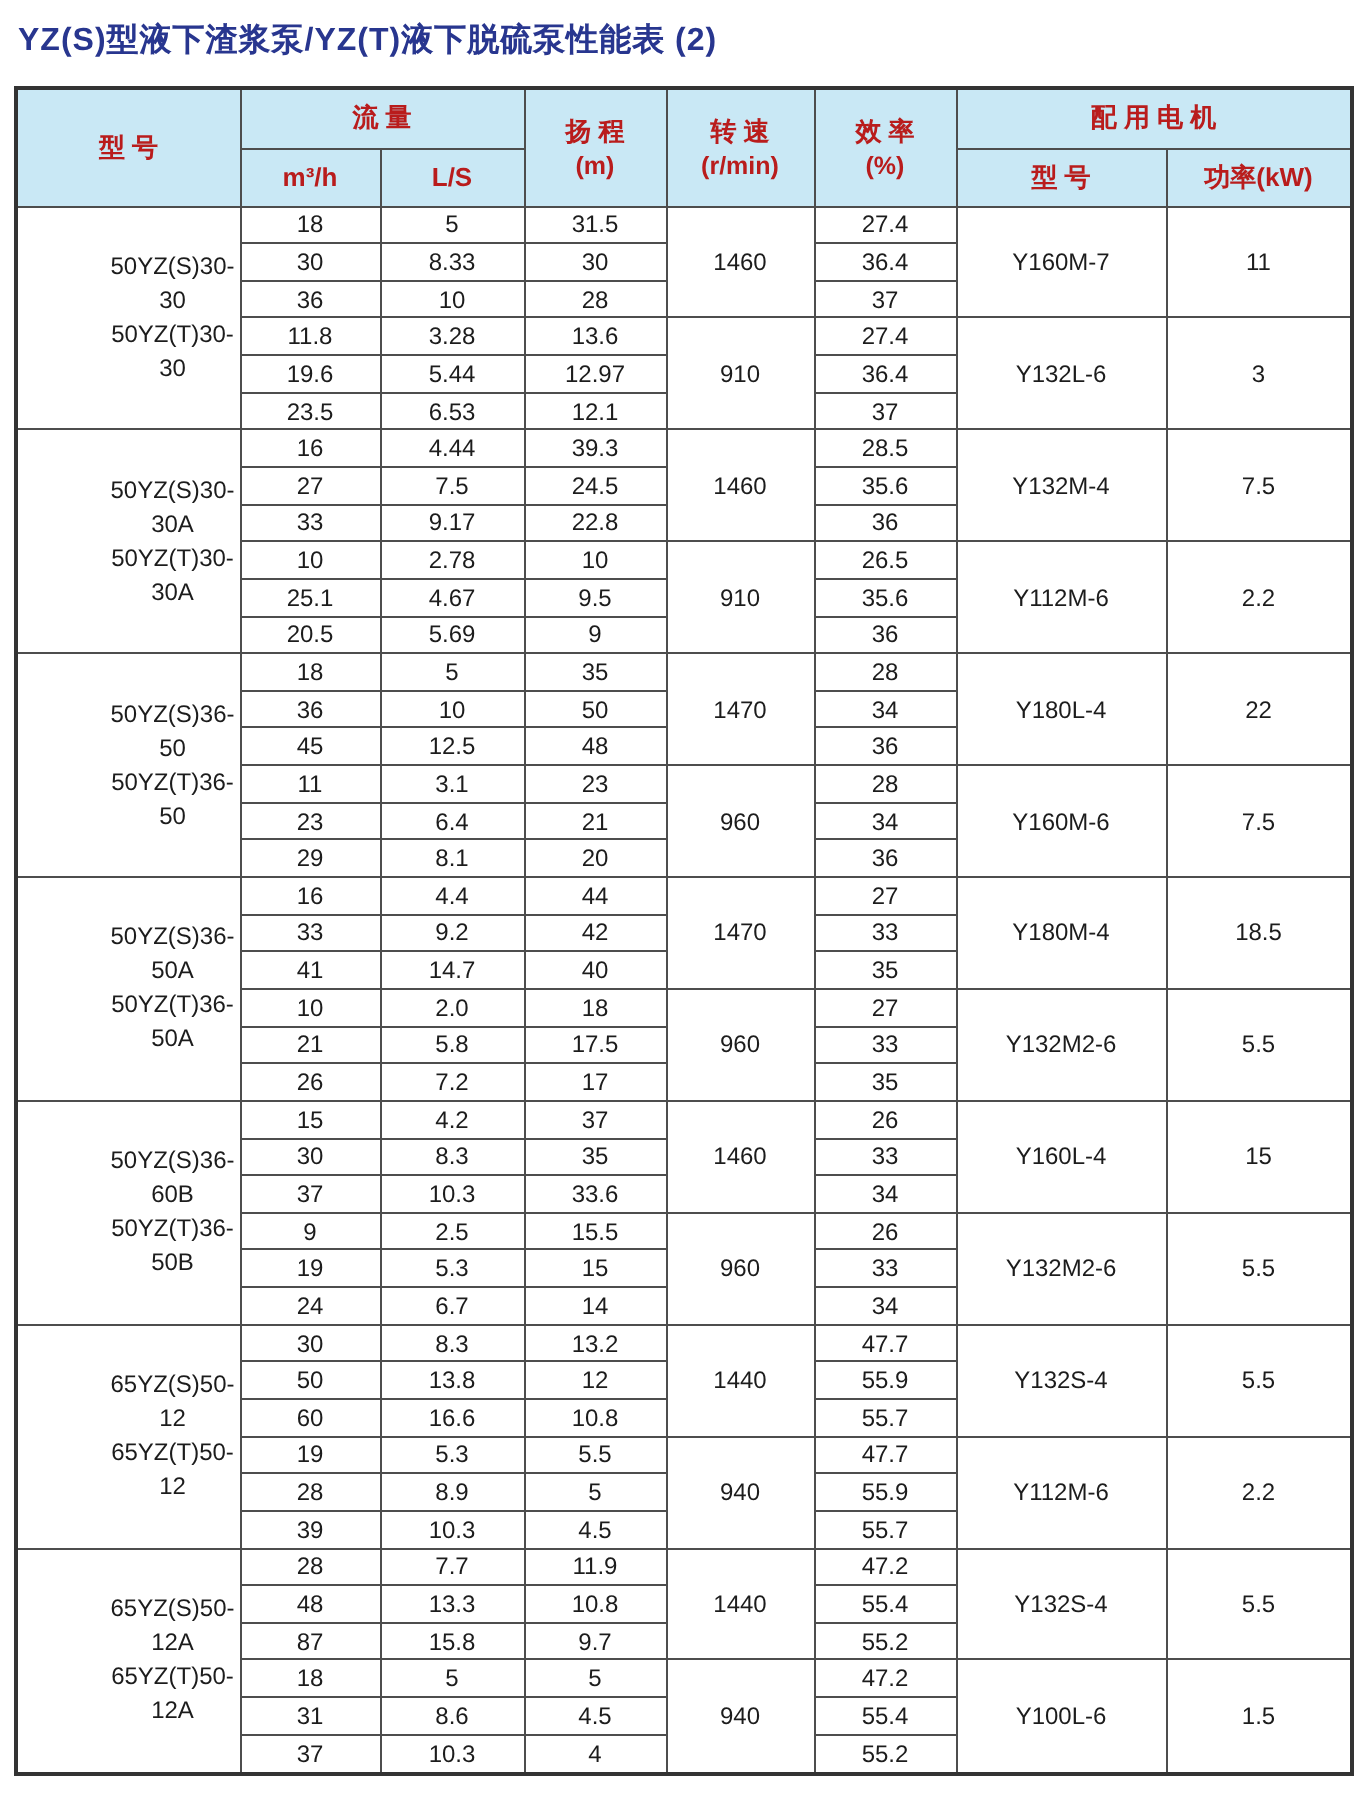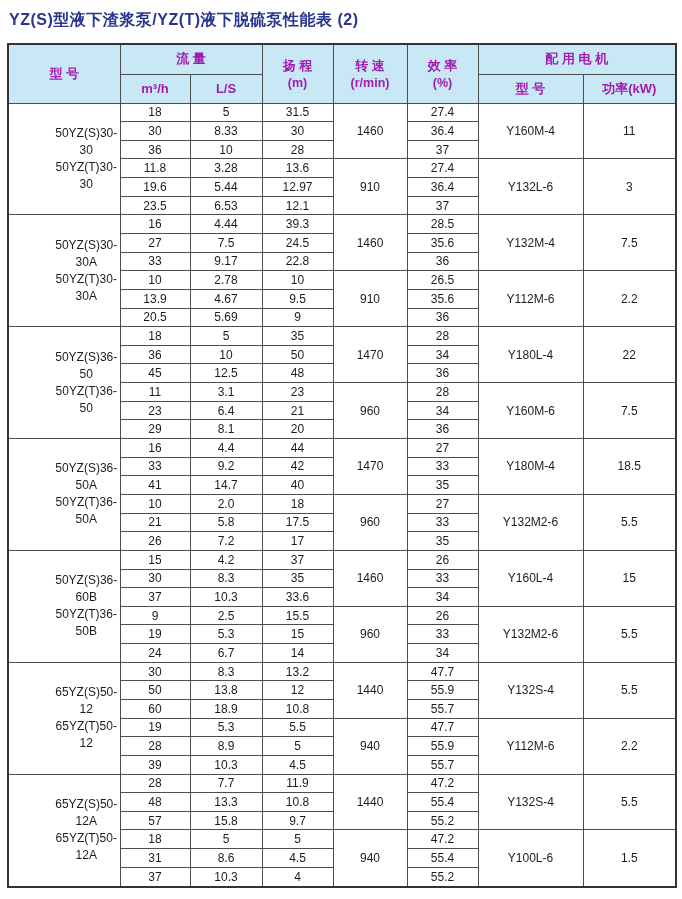--- a/index.html
+++ b/index.html
@@ -29,21 +29,21 @@
     text-align: center;
     vertical-align: middle;
     padding: 0;
     overflow: hidden;
   }
   .perf-table { border: 2px solid #333333; }
   .perf-table thead th {
     background: #c9e8f5;
     font-size: 13px;
     font-weight: bold;
-    color: #a21caf;
+    color: #b91c1c;
   }
   .perf-table thead tr.hrow1 { height: 30px; }
   .perf-table thead tr.hrow2 { height: 29px; }
   .unit-line { font-weight: bold; font-size: 12.5px; margin-top: 1px; }
   .perf-table tbody td {
     font-size: 12px;
     color: #1c1c1c;
     background: #ffffff;
   }
   .model-cell div { font-size: 12px; line-height: 17px; padding-left: 44px; }
@@ -94,21 +94,21 @@
         <tr>
           <td rowspan="6" class="model-cell">
             <div>50YZ(S)30-30</div>
             <div>50YZ(T)30-30</div>
           </td>
           <td>18</td>
           <td>5</td>
           <td>31.5</td>
           <td rowspan="3">1460</td>
           <td>27.4</td>
-          <td rowspan="3">Y160M-4</td>
+          <td rowspan="3">Y160M-7</td>
           <td rowspan="3">11</td>
         </tr>
         <tr>
           <td>30</td>
           <td>8.33</td>
           <td>30</td>
           <td>36.4</td>
         </tr>
         <tr>
           <td>36</td>
@@ -165,21 +165,21 @@
         <tr>
           <td>10</td>
           <td>2.78</td>
           <td>10</td>
           <td rowspan="3">910</td>
           <td>26.5</td>
           <td rowspan="3">Y112M-6</td>
           <td rowspan="3">2.2</td>
         </tr>
         <tr>
-          <td>13.9</td>
+          <td>25.1</td>
           <td>4.67</td>
           <td>9.5</td>
           <td>35.6</td>
         </tr>
         <tr>
           <td>20.5</td>
           <td>5.69</td>
           <td>9</td>
           <td>36</td>
         </tr>
@@ -335,21 +335,21 @@
           <td rowspan="3">5.5</td>
         </tr>
         <tr>
           <td>50</td>
           <td>13.8</td>
           <td>12</td>
           <td>55.9</td>
         </tr>
         <tr>
           <td>60</td>
-          <td>18.9</td>
+          <td>16.6</td>
           <td>10.8</td>
           <td>55.7</td>
         </tr>
         <tr>
           <td>19</td>
           <td>5.3</td>
           <td>5.5</td>
           <td rowspan="3">940</td>
           <td>47.7</td>
           <td rowspan="3">Y112M-6</td>
@@ -380,21 +380,21 @@
           <td rowspan="3">Y132S-4</td>
           <td rowspan="3">5.5</td>
         </tr>
         <tr>
           <td>48</td>
           <td>13.3</td>
           <td>10.8</td>
           <td>55.4</td>
         </tr>
         <tr>
-          <td>57</td>
+          <td>87</td>
           <td>15.8</td>
           <td>9.7</td>
           <td>55.2</td>
         </tr>
         <tr>
           <td>18</td>
           <td>5</td>
           <td>5</td>
           <td rowspan="3">940</td>
           <td>47.2</td>

